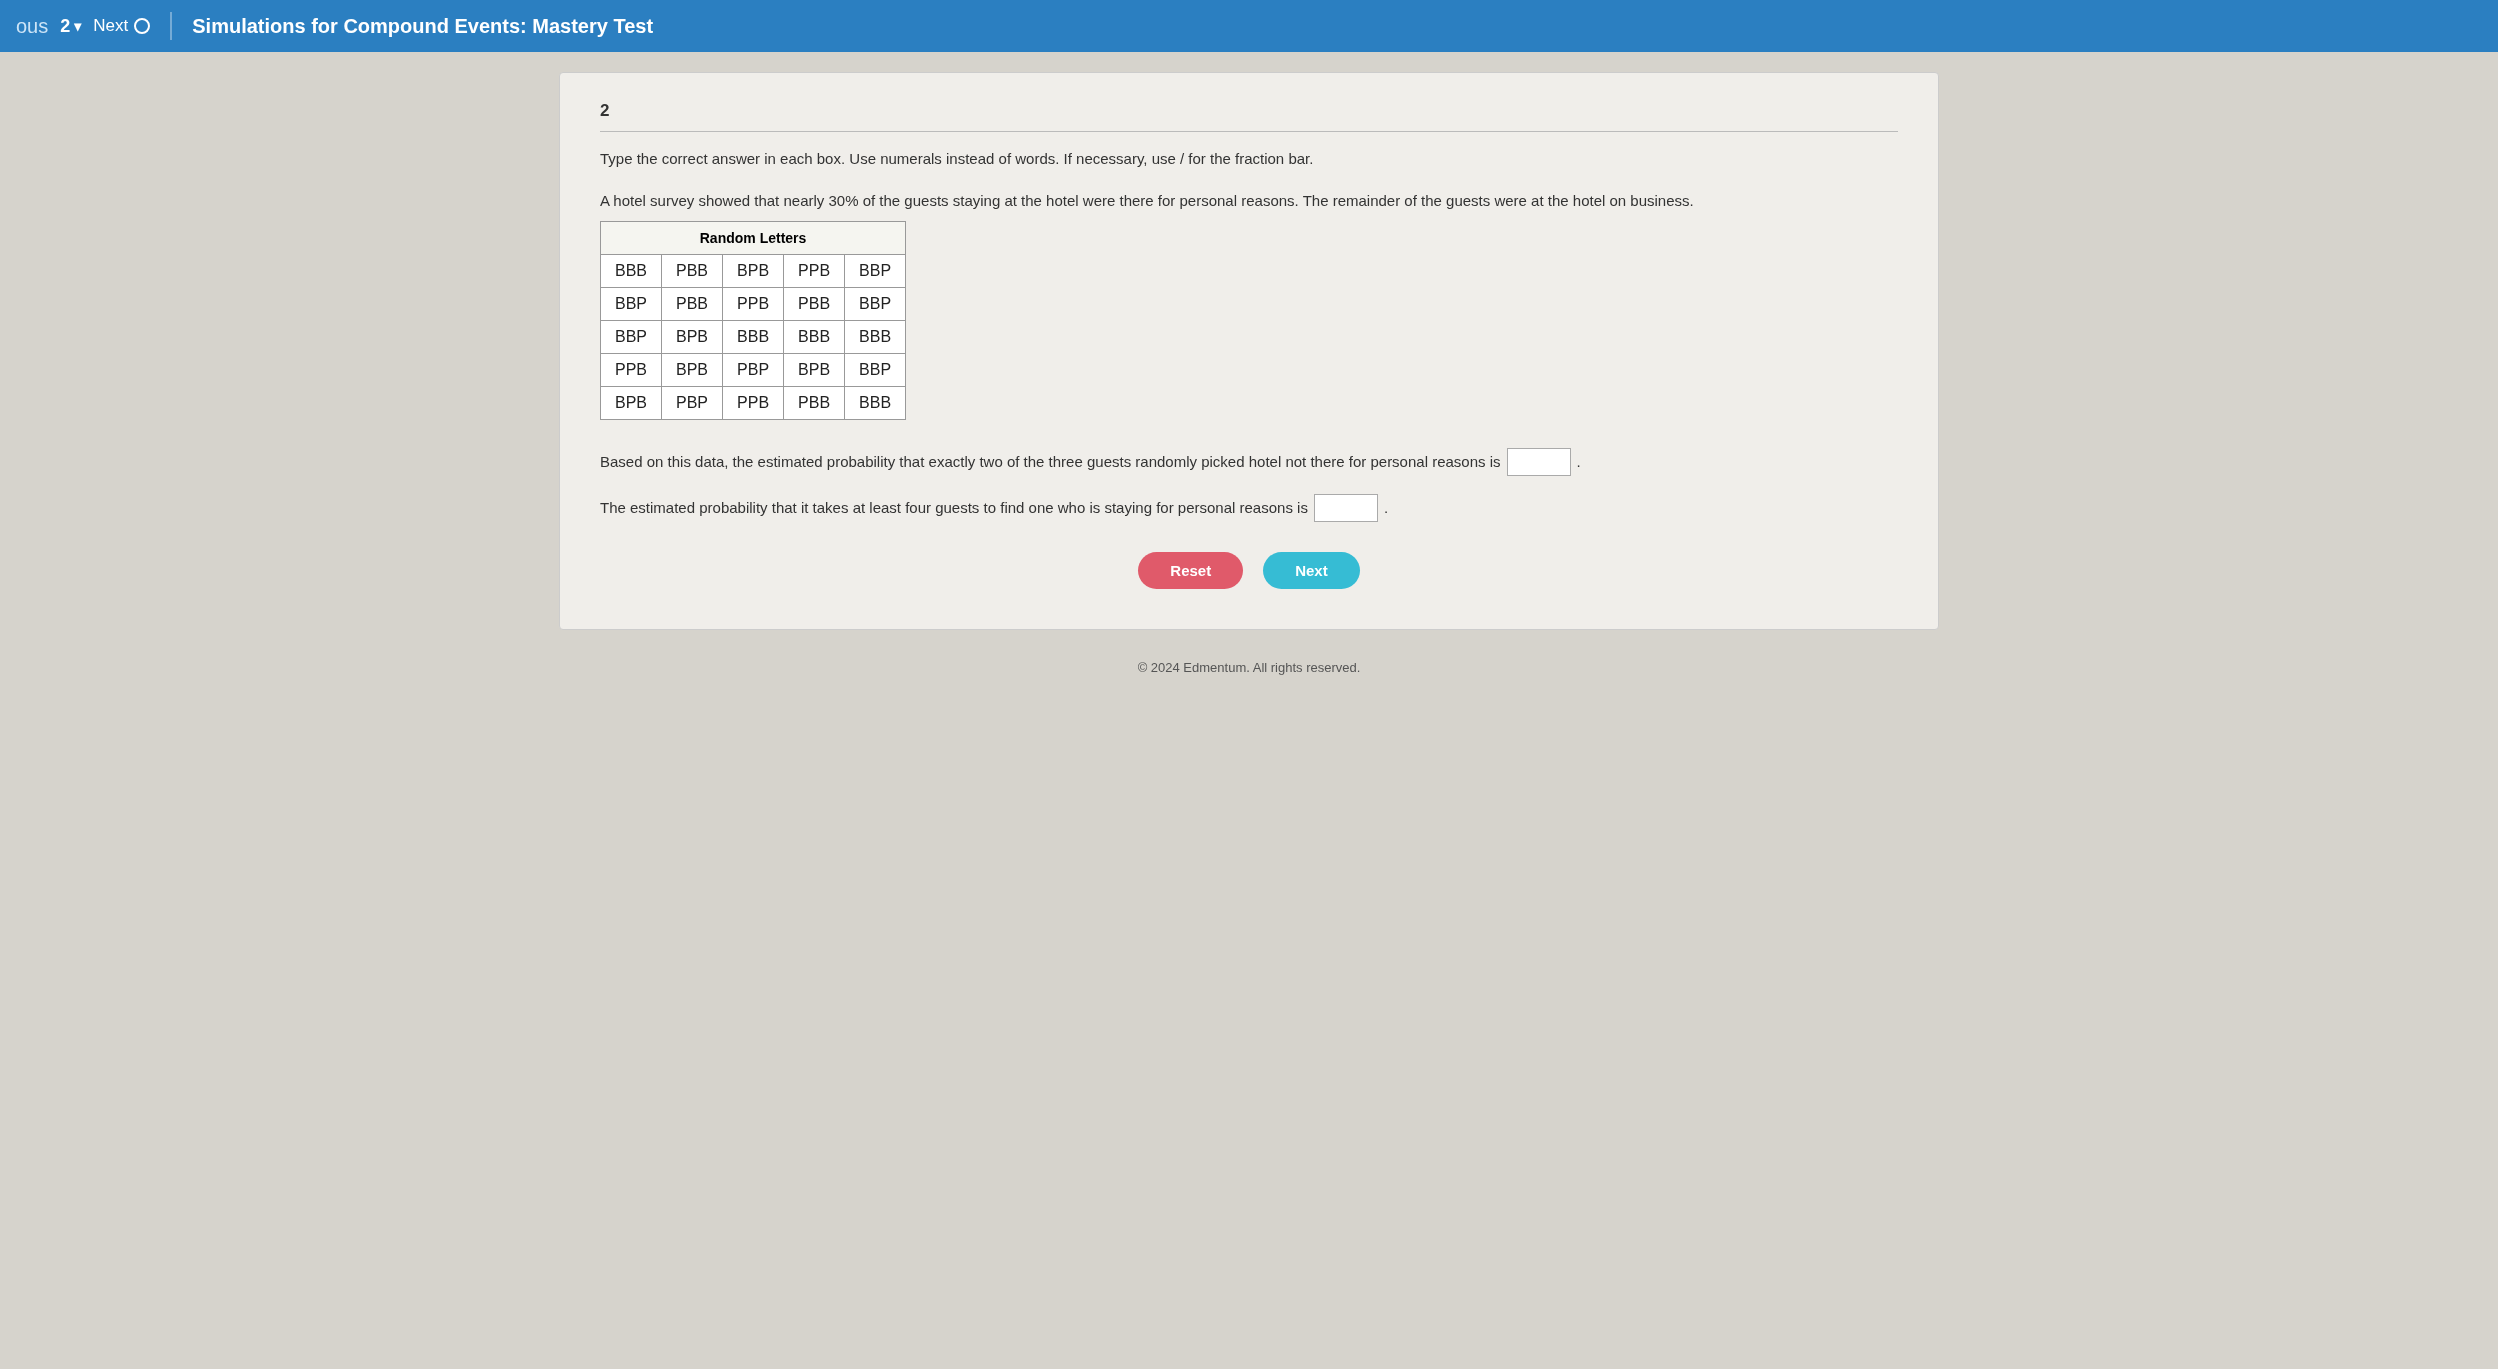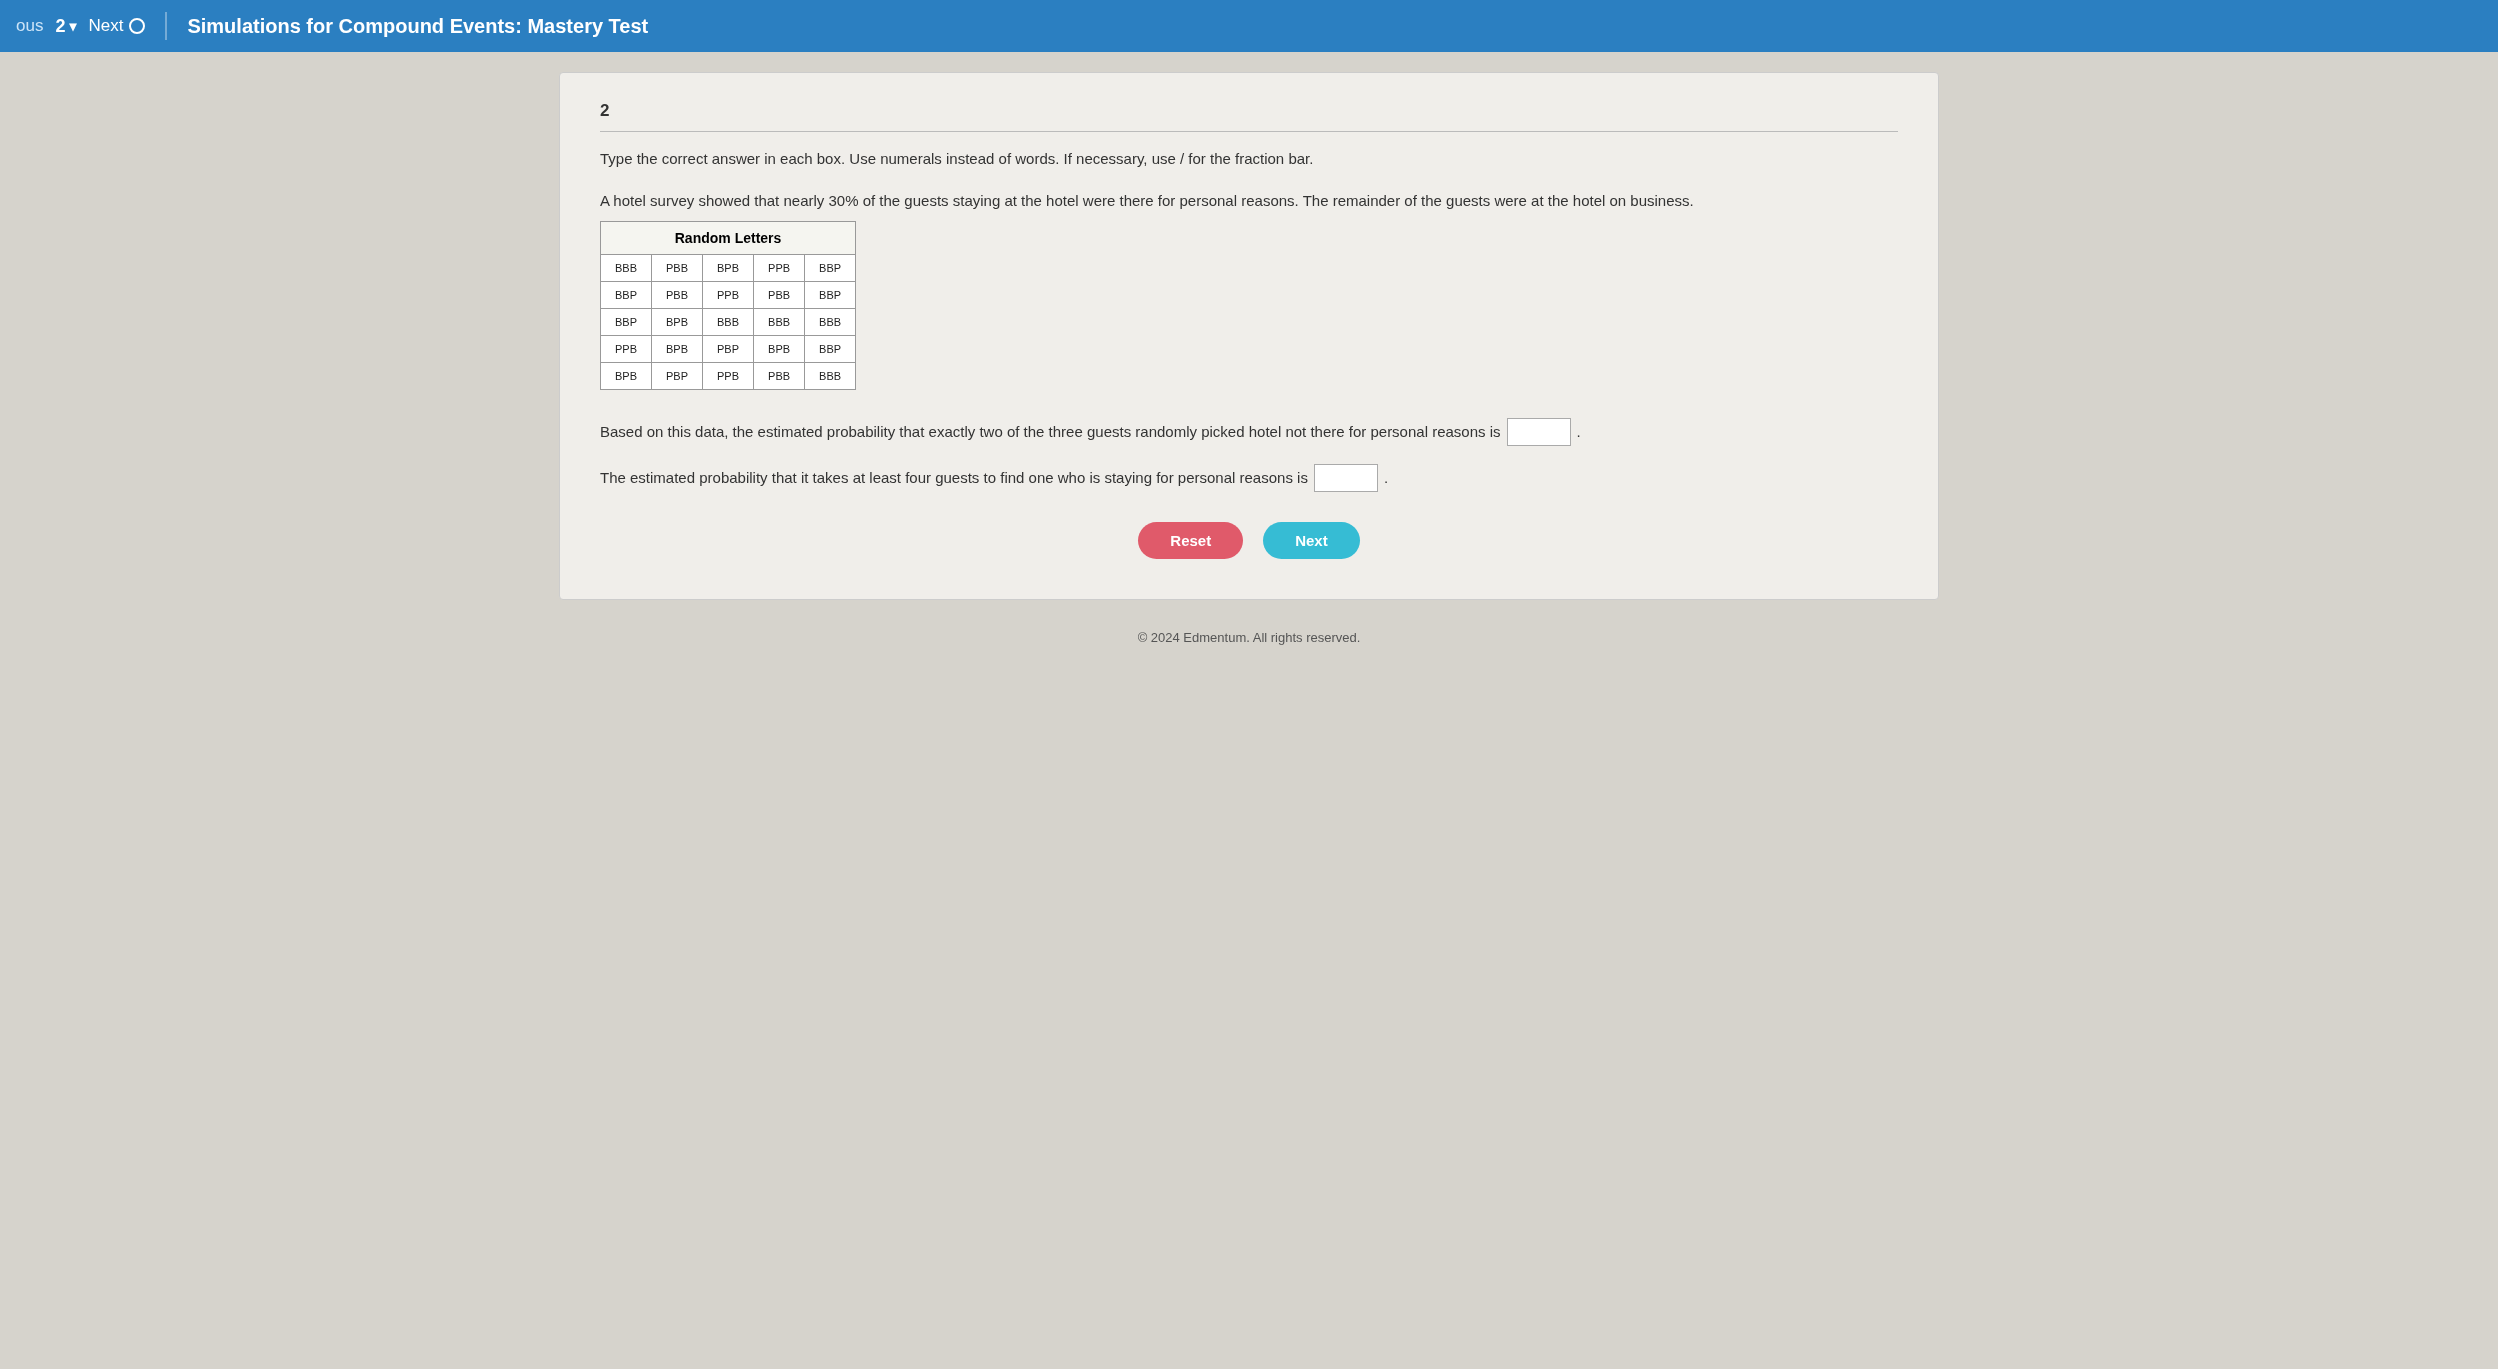--- a/index.html
+++ b/index.html
@@ -15,21 +15,21 @@
       color: white;
       height: 52px;
       display: flex;
       align-items: center;
       padding: 0 16px;
       gap: 12px;
       font-size: 18px;
       font-weight: 500;
     }
     .top-bar-ous {
-      font-size: 17px;
+      font-size: 20px;
       color: #cce4f7;
     }
     .top-bar-num {
       font-size: 18px;
       font-weight: bold;
       display: flex;
       align-items: center;
       gap: 4px;
     }
     .top-bar-chevron {
@@ -111,21 +111,21 @@
       text-align: center;
       font-weight: bold;
       padding: 8px 14px;
       border: 1px solid #999;
       font-size: 14px;
     }
     .random-letters-table td {
       text-align: center;
       padding: 7px 14px;
       border: 1px solid #999;
-      font-size: 11px;
+      font-size: 16px;
       color: #222;
       background: white;
     }
     .table-header-cell {
       text-align: center;
       font-weight: bold;
     }
 
     
     .answer-row {

